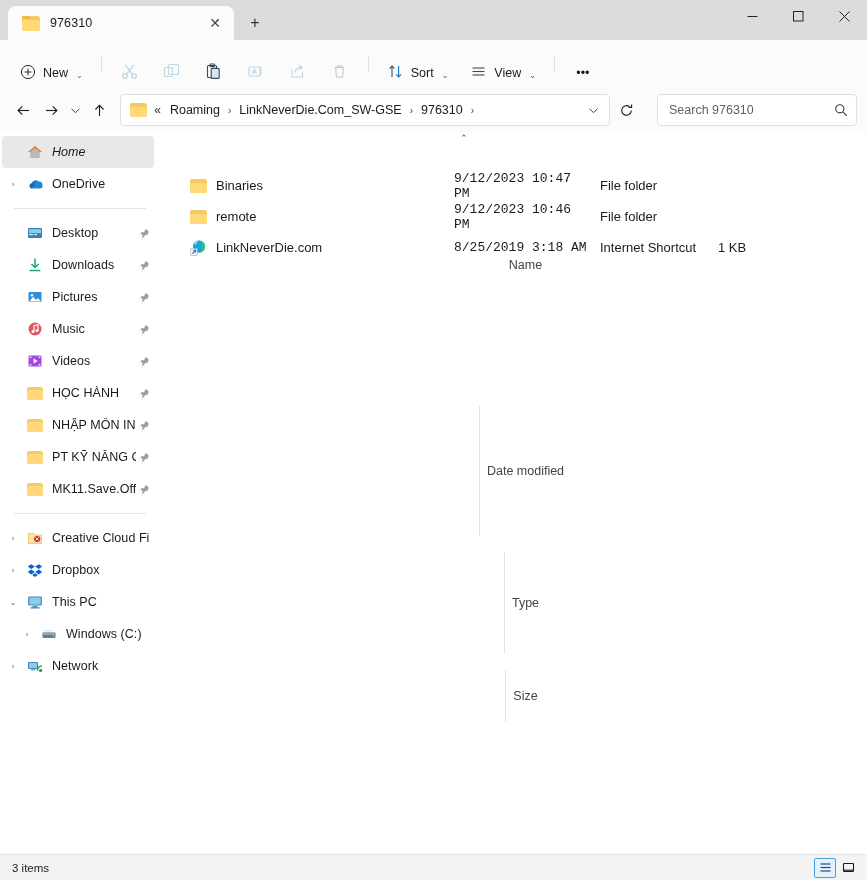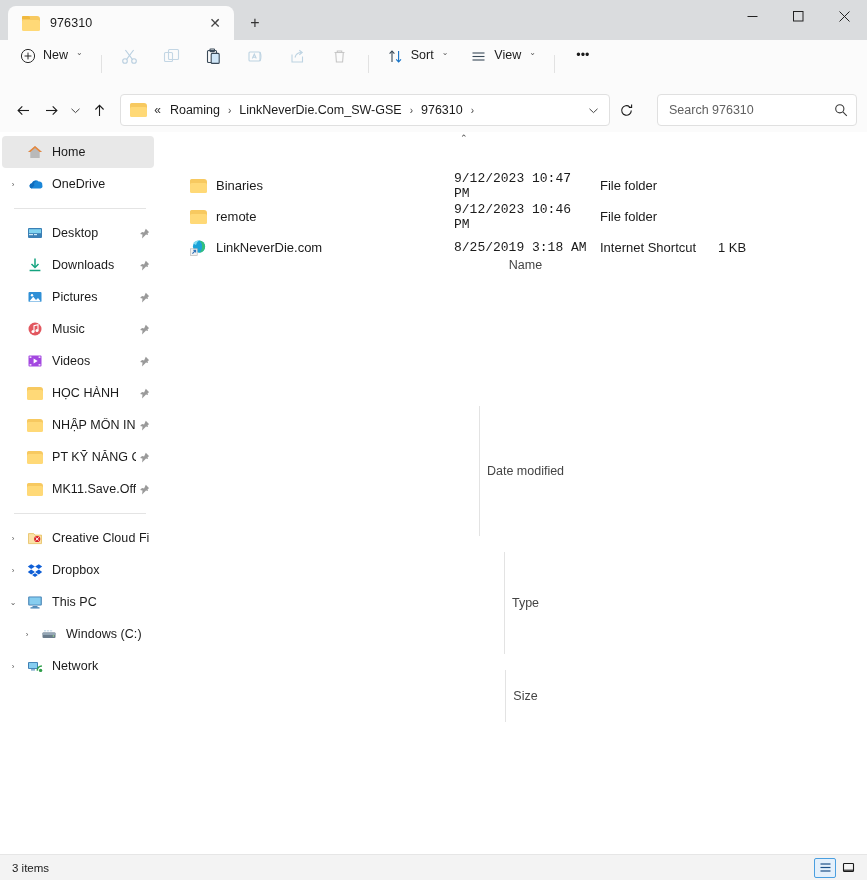--- a/index.html
+++ b/index.html
@@ -47,21 +47,21 @@
   .wincontrols { position:absolute; right:0; top:0; display:flex; height:32px; }
   .wc { width: 46px; height: 32px; display:flex; align-items:center; justify-content:center; color:#222; }
   .wc svg { display:block; }
 
   
   .cmdbar {
     height: 48px; flex:0 0 48px; background:#fbfbfb; display:flex; align-items:center;
     padding: 0 10px; gap: 2px;
   }
   .cmd-btn {
-    height: 32px; border-radius: 4px; display:flex; align-items:flex-start; gap:7px;
+    height: 32px; border-radius: 4px; display:flex; align-items:flex-end; gap:7px;
     padding: 0 10px; font-size: 12.5px; color:#1b1b1b; white-space:nowrap;
   }
   .icon-btn { width: 40px; height: 32px; justify-content:center; padding:0; }
   .cmd-sep { width:1px; height:18px; background:#e2e2e2; margin:0 6px; flex:0 0 1px; }
   .chev { font-size: 8px; color:#5a5a5a; margin-left:1px; }
   .glyph { display:flex; align-items:center; justify-content:center; }
 
   
   .addrbar { height: 44px; flex:0 0 44px; background:#fbfbfb; display:flex; align-items:center; padding: 0 10px; gap:1px;}
   .nav-btn { width:32px; height:32px; border-radius:4px; display:flex; align-items:center; justify-content:center; color:#1b1b1b; }
@@ -91,21 +91,21 @@
 
   
   .body { flex:1; display:flex; min-height:0; background:#fff; }
 
   
   .sidebar { width:158px; flex:0 0 158px; padding-top: 4px; overflow:hidden; background:#fff; }
   .nav-row {
     height: 32px; display:flex; align-items:center; border-radius:4px;
     margin: 0 4px 0 2px; padding-right:4px; position:relative;
   }
-  .nav-row.selected { background:#e8e8e8; }
+  .nav-row.selected { background:#e8e8e8;font-style:italic; }
   .nav-exp {
     width:22px; flex:0 0 22px; display:flex; align-items:center; justify-content:center;
     font-size:8px; color:#5a5a5a;
   }
   .nav-exp.blank { color: transparent; }
   .nav-ico { width:22px; flex:0 0 22px; display:flex; align-items:center; justify-content:center; }
   .nav-label {
     flex:1; font-size:12.5px; color:#1b1b1b; white-space:nowrap; overflow:hidden;
     padding-left:6px; letter-spacing:.05px;
   }

